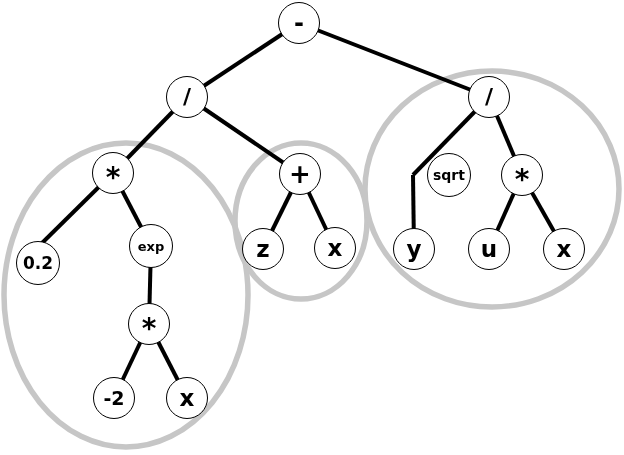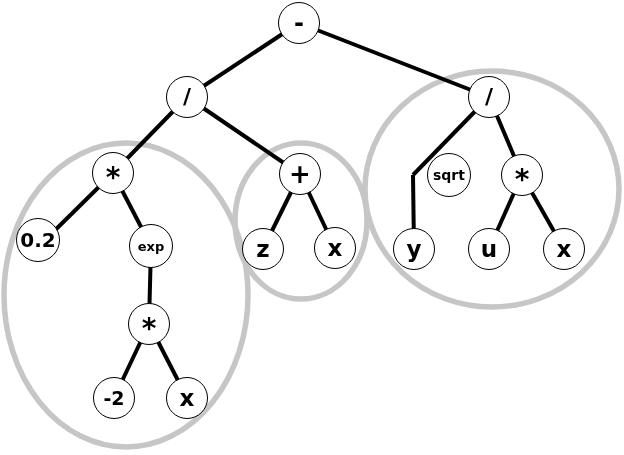--- a/index.html
+++ b/index.html
@@ -70,21 +70,21 @@
   <div id="nodes-layer">
       <div class="node" style="left: 278px; top: 2px; width: 42px; height: 42px; font-size: 24px;">
         <span class="label">-</span>
       </div>
       <div class="node" style="left: 166px; top: 76px; width: 42px; height: 42px; font-size: 22px;">
         <span class="label">/</span>
       </div>
       <div class="node" style="left: 92px; top: 152px; width: 42px; height: 42px; font-size: 28px;">
         <span class="label star">*</span>
       </div>
-      <div class="node" style="left: 16px; top: 218px; width: 44px; height: 44px; font-size: 20px;">
+      <div class="node" style="left: 16px; top: 241px; width: 44px; height: 44px; font-size: 17px;">
         <span class="label">0.2</span>
       </div>
       <div class="node" style="left: 129px; top: 224px; width: 44px; height: 44px; font-size: 13px;">
         <span class="label">exp</span>
       </div>
       <div class="node" style="left: 128px; top: 303px; width: 42px; height: 42px; font-size: 28px;">
         <span class="label star">*</span>
       </div>
       <div class="node" style="left: 93px; top: 377px; width: 42px; height: 42px; font-size: 19px;">
         <span class="label">-2</span>

